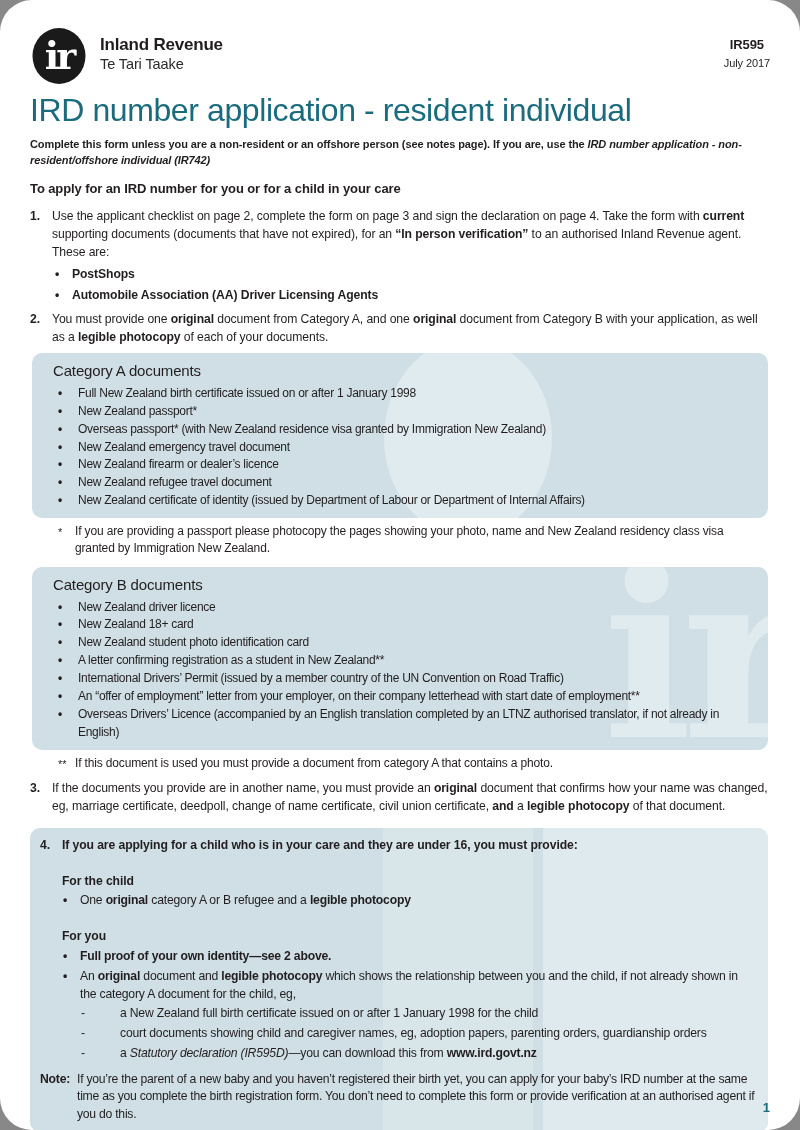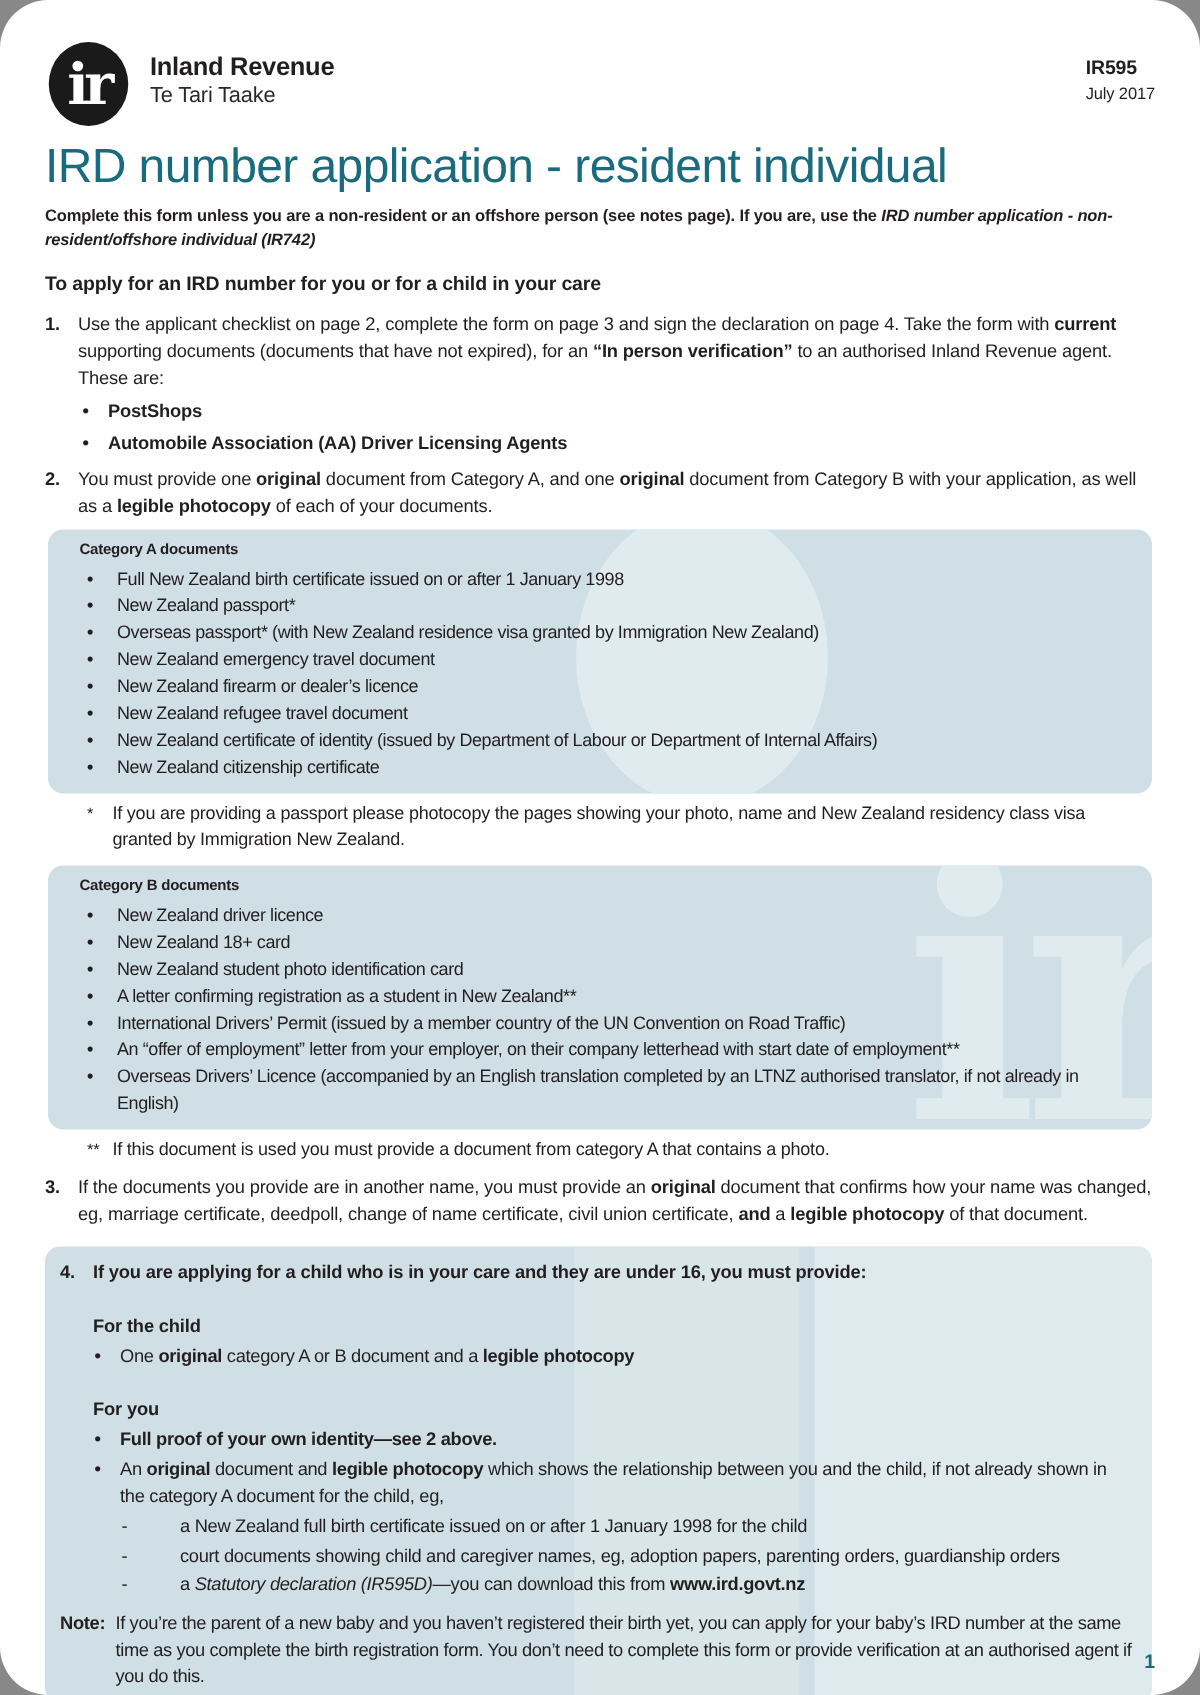--- a/index.html
+++ b/index.html
@@ -19,21 +19,21 @@
   }
   .b{font-weight:bold}
   .i{font-style:italic}
 
   
   .header{display:flex;align-items:flex-start}
   .logo{width:58px;height:56px;flex:none}
   .brand{margin-left:12px;padding-top:7px}
   .brand-name{font-size:17px;font-weight:bold;letter-spacing:-0.2px;line-height:1.2}
   .brand-maori{font-size:14.5px;line-height:1.25;color:#2a2a2a}
-  .form-meta{margin-left:auto;text-align:left;padding-top:9px}
+  .form-meta{margin-left:auto;text-align:center;padding-top:9px}
   .form-code{font-weight:bold;font-size:13px;line-height:1.2}
   .form-date{font-size:11px;margin-top:2px}
 
   .page-title{color:var(--teal);font-size:32px;font-weight:400;letter-spacing:-0.4px;margin-top:7px;line-height:1.2}
 
   .intro{font-weight:bold;font-size:11px;margin-top:8px;width:714px;line-height:1.45}
   .subheading{font-weight:bold;font-size:13px;margin-top:11px}
 
   
   .step{display:flex;margin-top:9px}
@@ -45,21 +45,21 @@
   .bullet-row{display:flex}
   .bullet-row::before{content:"\2022";flex:none;width:17px;padding-left:3px;font-weight:bold}
 
   
   .box{
     background:var(--box_bg);border-radius:10px;position:relative;overflow:hidden;
     margin-left:2px;width:736px;margin-top:6px;padding:7px 8px 8px 21px;
   }
   .box > *{position:relative;z-index:1}
   .box .wm{position:absolute;z-index:0}
-  .box-heading{font-weight:bold;font-size:10px;margin-bottom:3px;letter-spacing:-0.15px}
+  .box-heading{font-weight:normal;font-size:15px;margin-bottom:3px;letter-spacing:-0.15px}
   .cat-item{display:flex;line-height:17.9px;letter-spacing:-0.28px;font-size:12px}
   .cat-item::before{content:"\2022";flex:none;width:20px;padding-left:5px;font-weight:bold}
 
   .wm{background:var(--watermark)}
   .wm-circle{left:352px;top:-14px;width:168px;height:198px;border-radius:50%}
   .wm-ir{
     background:none;color:var(--watermark);font-family:"DejaVu Serif",serif;font-weight:bold;
     font-size:235px;line-height:1;right:-28px;top:-30px;letter-spacing:-10px;position:absolute;z-index:0;
   }
   .wm-band1{left:353px;top:0;width:150px;height:100%;opacity:.55}
@@ -149,23 +149,20 @@
       </div>
     <div class="cat-item">
         <span>New Zealand firearm or dealer’s licence</span>
       </div>
     <div class="cat-item">
         <span>New Zealand refugee travel document</span>
       </div>
     <div class="cat-item">
         <span>New Zealand certificate of identity (issued by Department of Labour or Department of Internal Affairs)</span>
       </div>
-    <div class="cat-item">
-        <span>New Zealand citizenship certificate</span>
-      </div>
   </div>
 
   <div class="footnote">
     <div class="fn-marker">*</div>
     <div class="fn-text">If you are providing a passport please photocopy the pages showing your photo, name and New Zealand residency class visa granted by Immigration New Zealand.</div>
   </div>
 
   <div class="box" style="margin-top:9px">
     <div class="wm-ir">ir</div>
     <div class="box-heading">Category B documents</div>
@@ -205,21 +202,21 @@
 
   <div class="box box4">
     <div class="wm wm-band1"></div>
     <div class="wm wm-band2"></div>
     <div class="step">
       <div class="step-num">4.</div>
       <div class="step-body">
         <div class="step-heading">If you are applying for a child who is in your care and they are under 16, you must provide:</div>
         <div class="sub-label">For the child</div>
         <div class="bullet-row">
-            <span><span>One </span><span class="b">original</span><span> category A or B document and a </span><span class="b">legible photocopy</span></span>
+            <span><span>One </span><span class="b">original</span><span> category A or B refugee and a </span><span class="b">legible photocopy</span></span>
           </div>
         <div class="sub-label">For you</div>
         <div class="bullet-row" style="font-weight:bold">
             <span>Full proof of your own identity—see 2 above.</span>
           </div>
         <div class="bullet-row">
             <span><span>An </span><span class="b">original</span><span> document and </span><span class="b">legible photocopy</span><span> which shows the relationship between you and the child, if not already shown in the category A document for the child, eg,</span></span>
           </div>
         <div class="dash-row">
             <span><span>a New Zealand full birth certificate issued on or after 1 January 1998 for the child</span></span>

